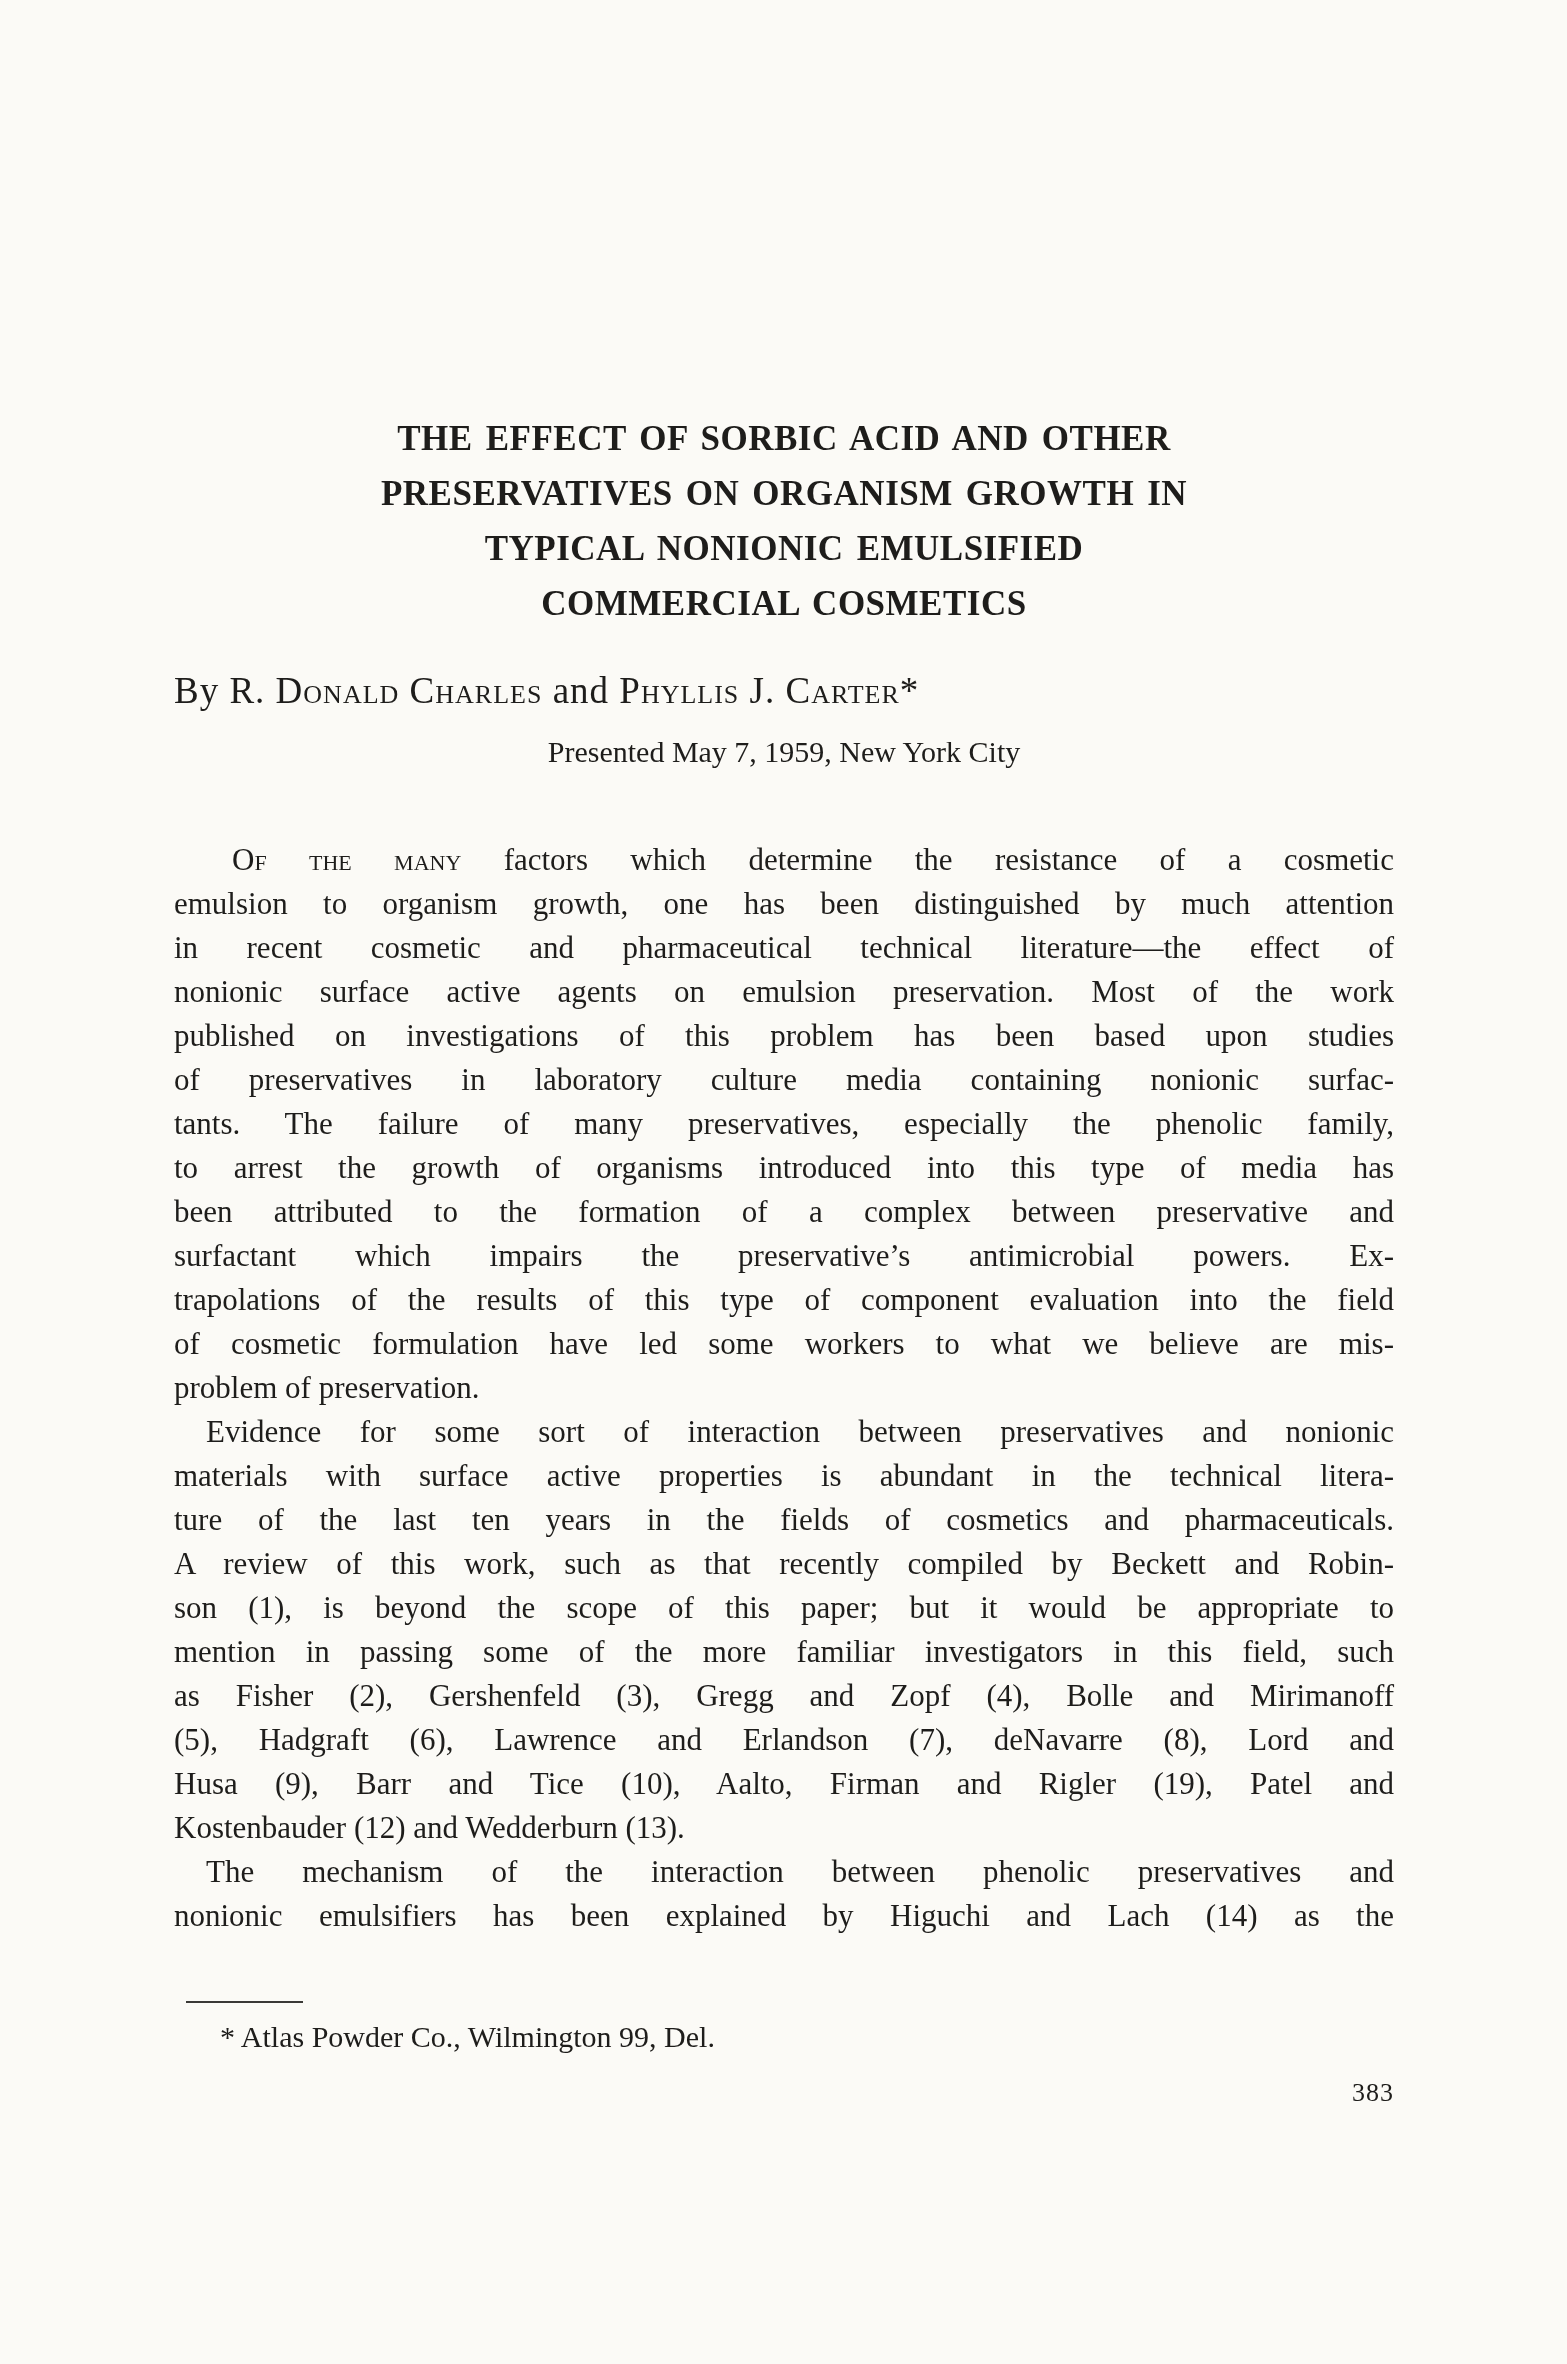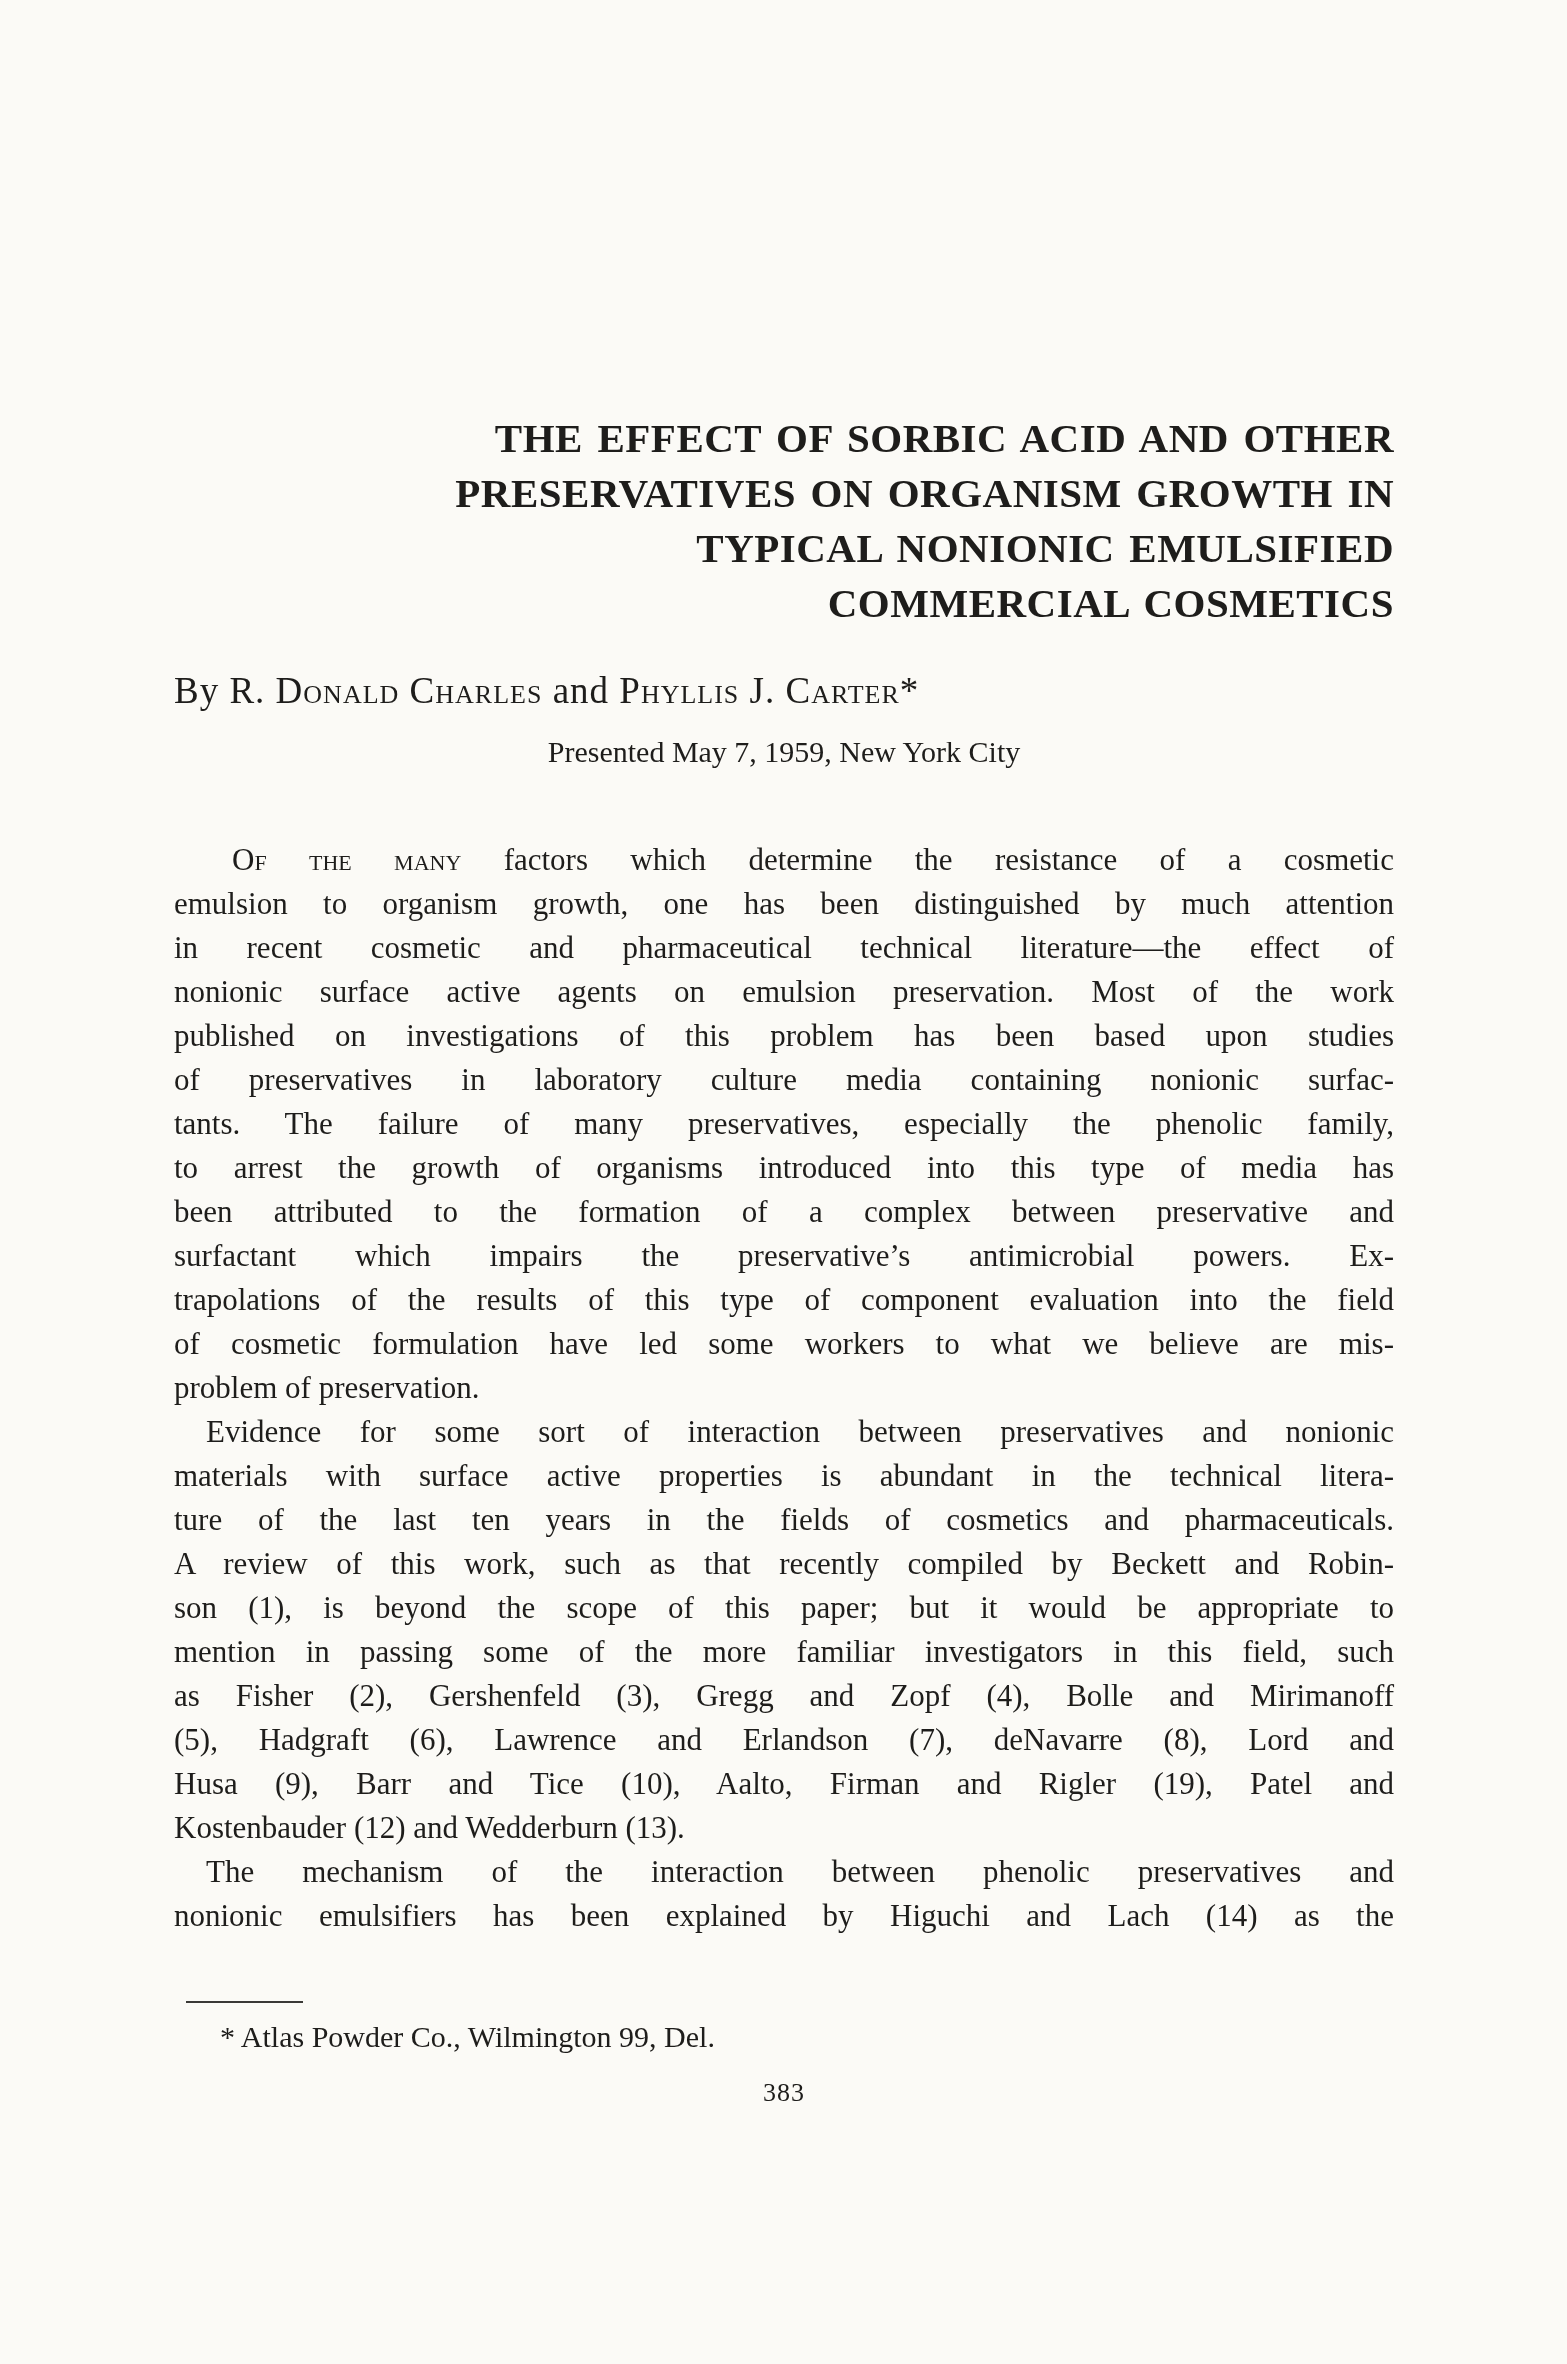--- a/index.html
+++ b/index.html
@@ -11,24 +11,24 @@
     -webkit-font-smoothing: antialiased;
   }
   .page {
     position: relative;
     width: 1568px;
     height: 2364px;
     padding: 411px 174px 0 174px;
     overflow: hidden;
   }
   .title {
-    font-size: 41px;
+    font-size: 35px;
     font-weight: 700;
     line-height: 55px;
-    text-align: right;
+    text-align: center;
     letter-spacing: 0.5px;
     word-spacing: 3.8px;
   }
   .byline {
     margin-top: 37px;
     text-align: left;
     font-size: 37px;
     line-height: 46px;
     letter-spacing: 1px;
   }
@@ -58,21 +58,21 @@
     background: #3a3936;
   }
   .footnote {
     margin-top: 17.3px;
     padding-left: 46px;
     font-size: 30px;
     line-height: 33px;
   }
   .page-number {
     margin-top: 25px;
-    text-align: center;
+    text-align: right;
     font-size: 26px;
     letter-spacing: 1px;
   }
 </style>
 </head>
 <body>
 
 <div class="page">
 
   <h1 class="title">

